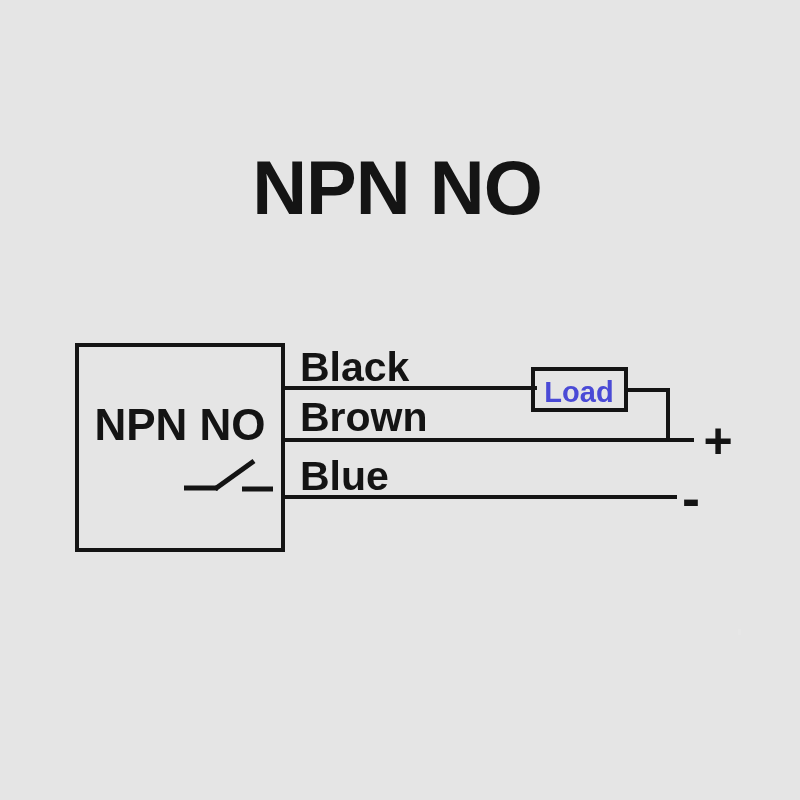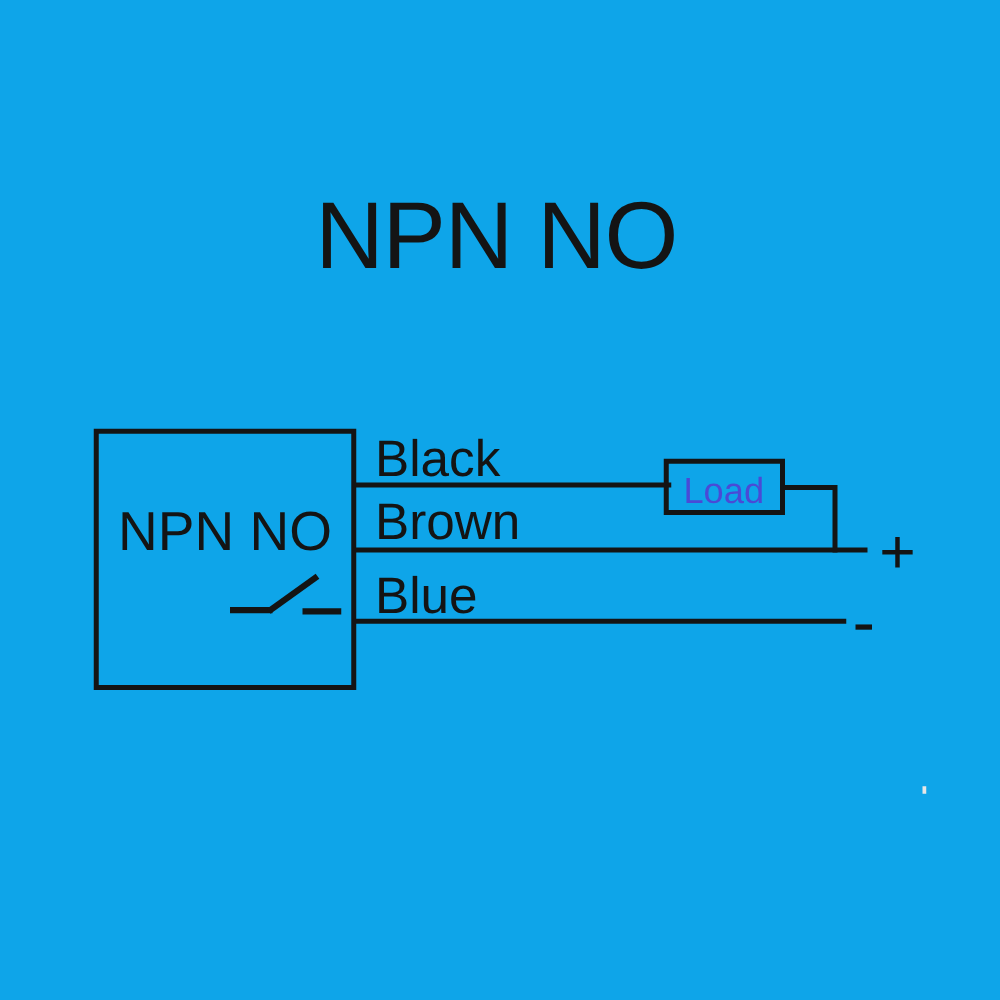--- a/index.html
+++ b/index.html
@@ -4,22 +4,23 @@
 <style>
   html, body {
     margin: 0;
     padding: 0;
     background: #ffffff;
   }
   .page {
     position: relative;
     width: 800px;
     height: 800px;
-    background: #0ea5e9;
+    background: #e5e5e5;
     overflow: hidden;
+    font-weight: bold;
   }
   svg {
     display: block;
   }
   text {
     font-family: "Liberation Sans", "DejaVu Sans", sans-serif;
   }
   .ink { fill: #141414; }
   .title-text {
     font-size: 76px;

